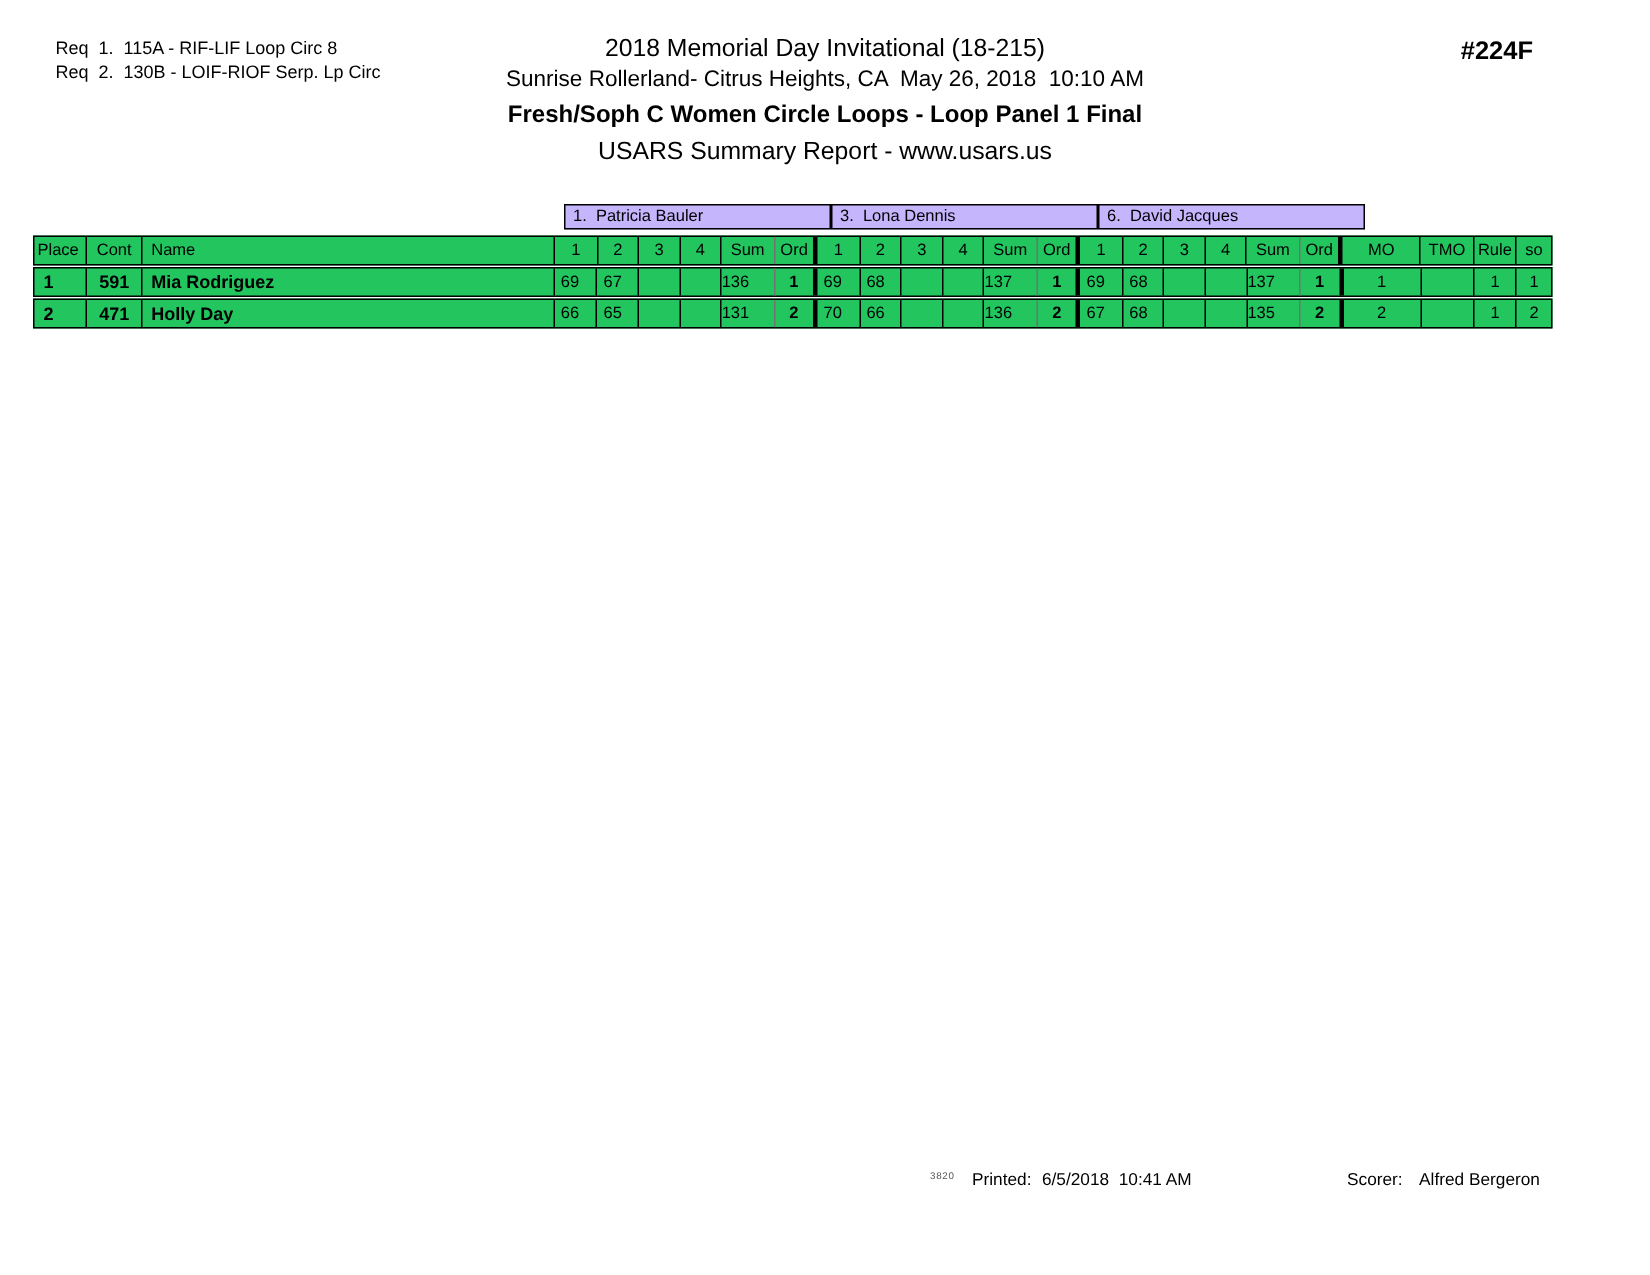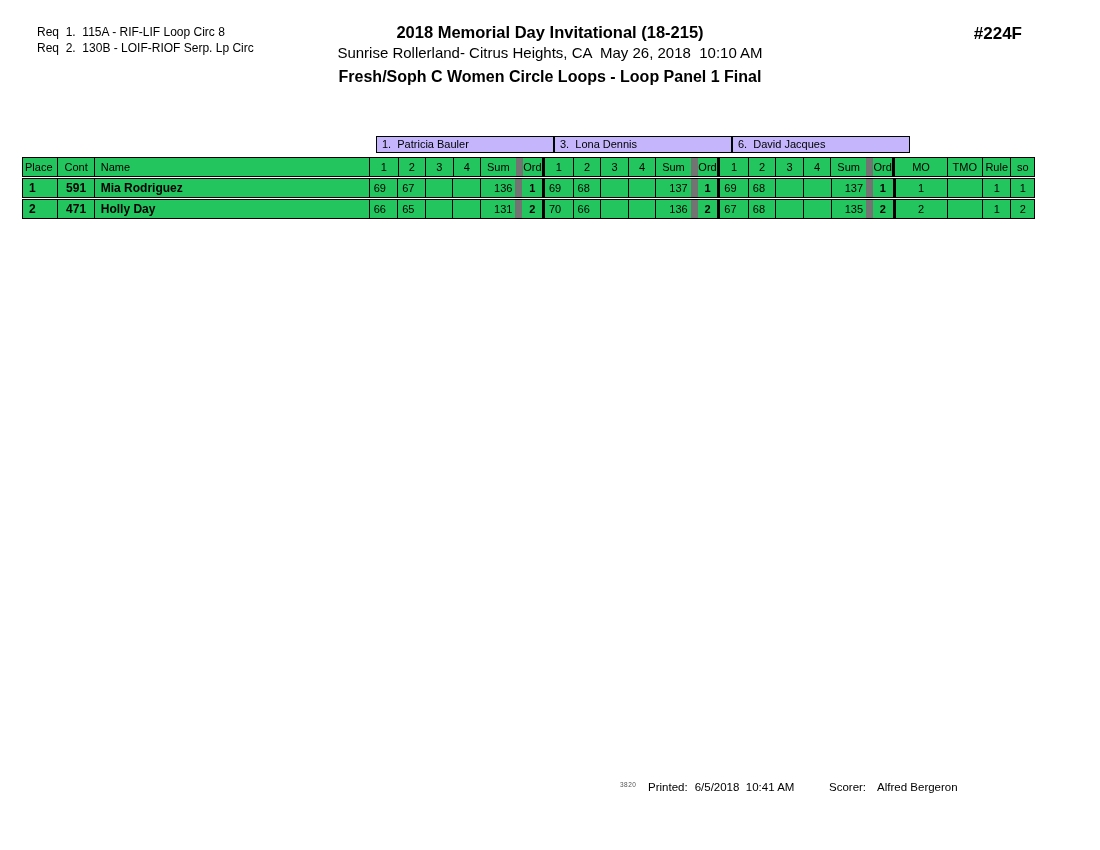--- a/index.html
+++ b/index.html
@@ -2,63 +2,64 @@
 <html><head>
 <meta charset="utf-8">
 <style>
   * { margin:0; padding:0; box-sizing:border-box; }
   html,body { width:1100px; height:850px; background:#ffffff; font-family:"Liberation Sans", sans-serif; color:#000; }
   .pre { white-space:pre; }
 
   
   .req-block { position:absolute; left:37px; top:24px; font-size:12px; line-height:16px; }
   .center-head { position:absolute; left:0; top:22px; width:1100px; text-align:center; }
-  .title-1 { font-size:16.5px; font-weight:bold; line-height:21px; }
+  .title-1 { font-size:16.5px; font-weight:normal; line-height:21px; }
   .venue   { font-size:15px;   line-height:20px; }
   .title-2 { font-size:16px; font-weight:bold; line-height:25px; margin-top:1px; }
   .report  { font-size:16.5px; line-height:22px; margin-top:1px; }
   .event-num { position:absolute; right:78px; top:24px; font-size:17px; font-weight:bold; }
 
   
   .tbl { position:absolute; left:22px; top:136px; }
 
   .judge-row { display:flex; margin-left:354px; margin-bottom:4px; }
   .judge-box { width:178px; height:17px; border:1px solid #000; font-size:11px;
                line-height:15px; padding-left:5px; white-space:pre; background:#c4b5fd; }
 
   .row { display:flex; width:1013px; height:20px; border:1px solid #000; margin-bottom:1px; background:#22c55e; }
   .c { height:18px; line-height:18px; font-size:11px; border-right:1px solid #000; overflow:hidden; }
   .c:last-child { border-right:none; }
   .w-place{width:36px} .w-cont{width:37px} .w-name{width:280px}
   .w-s{width:29px} .w-s2{width:28px}
   .w-sum{width:35px; border-right:none;}
-  .w-ord{width:30px; border-left:7px solid #737373; border-right:3px solid #000;}
+  .w-ord{width:30px; border-left:1px solid #737373; border-right:3px solid #000;}
   .w-mo{width:53px} .w-tmo{width:36px} .w-rule{width:29px} .w-so{width:23px}
   .al{padding-left:4px} .al2{padding-left:2px} .al6{padding-left:6px}
-  .ar{text-align:right; padding-right:3px} .ac{text-align:center}
+  .ar{padding-right:3px} .ac{text-align:center}
   .b{font-weight:bold} .nm{font-size:12px}
 
   
   .foot-code { position:absolute; left:620px; top:781px; font-size:6.5px; color:#555; letter-spacing:.5px; }
   .foot-printed { position:absolute; left:648px; top:781px; font-size:11.5px; }
-  .foot-scorer  { position:absolute; left:829px; top:781px; font-size:11.5px; }
+  .foot-scorer  { position:absolute; left:898px; top:781px; font-size:11.5px; }
   .foot-printed span, .foot-scorer span { white-space:pre; }
 </style>
 </head>
 <body>
 
 <div class="req-block">
   <div class="pre">Req  1.  115A - RIF-LIF Loop Circ 8</div>
   <div class="pre">Req  2.  130B - LOIF-RIOF Serp. Lp Circ</div>
 </div>
 
 <div class="center-head">
   <div class="title-1 pre">2018 Memorial Day Invitational (18-215)</div>
   <div class="venue pre">Sunrise Rollerland- Citrus Heights, CA  May 26, 2018  10:10 AM</div>
   <div class="title-2 pre">Fresh/Soph C Women Circle Loops - Loop Panel 1 Final</div>
+  <div class="report pre">USARS Summary Report - www.usars.us</div>
 </div>
 
 <div class="event-num">#224F</div>
 
 <div class="tbl">
   <div class="judge-row">
       <div class="judge-box">1.  Patricia Bauler</div>
       <div class="judge-box">3.  Lona Dennis</div>
       <div class="judge-box">6.  David Jacques</div>
     </div>

